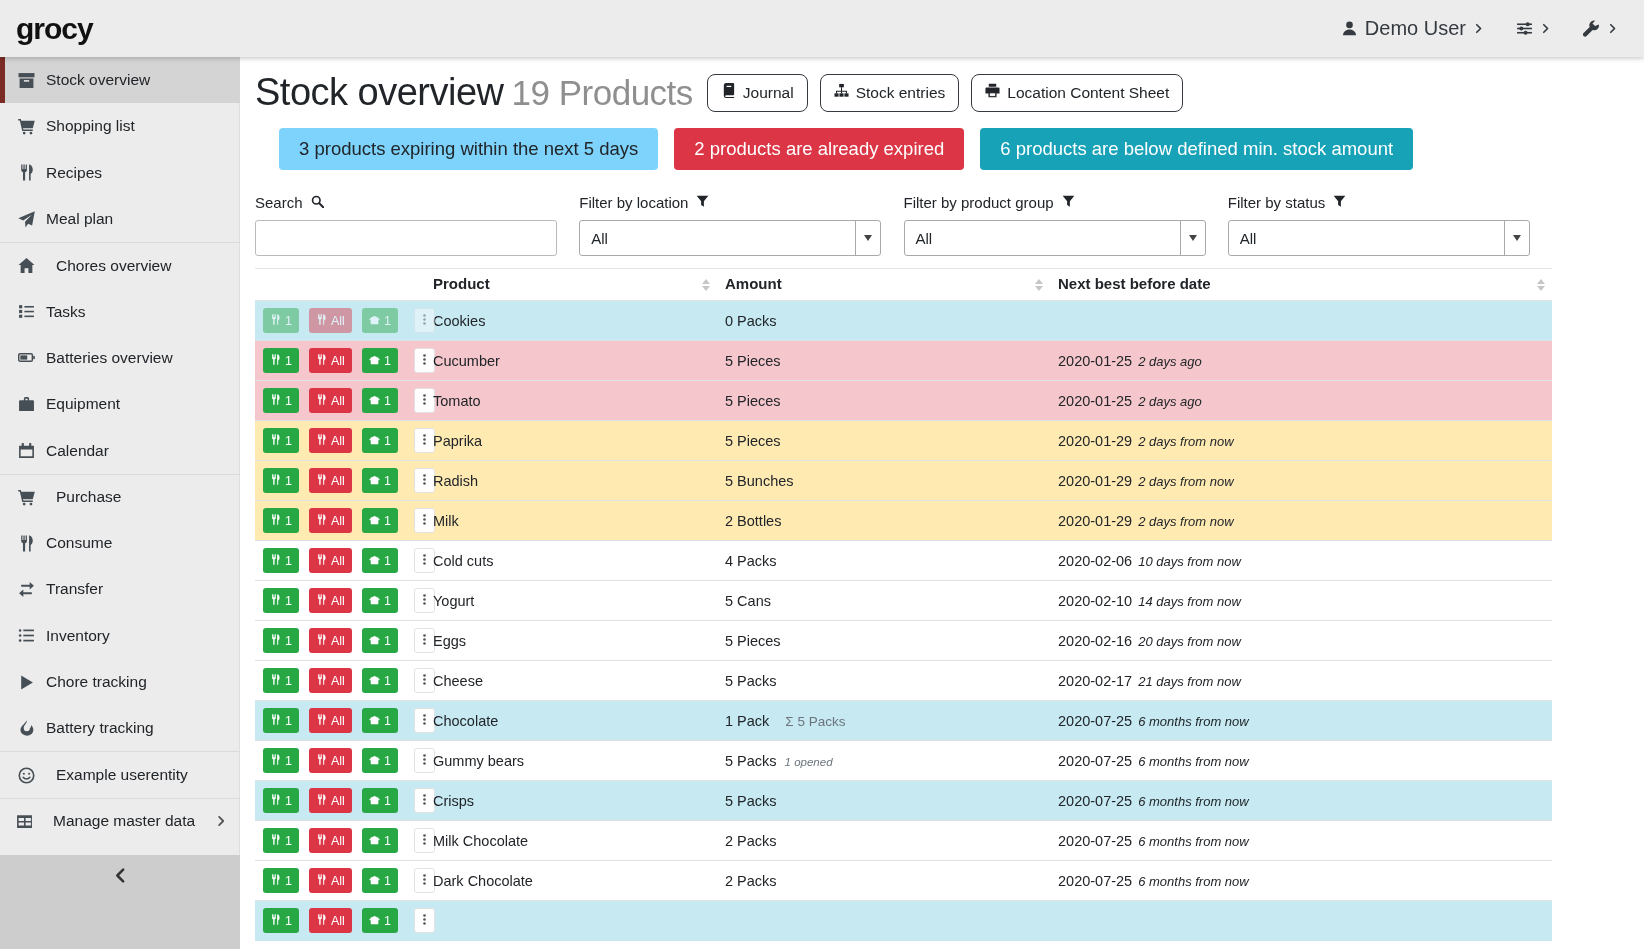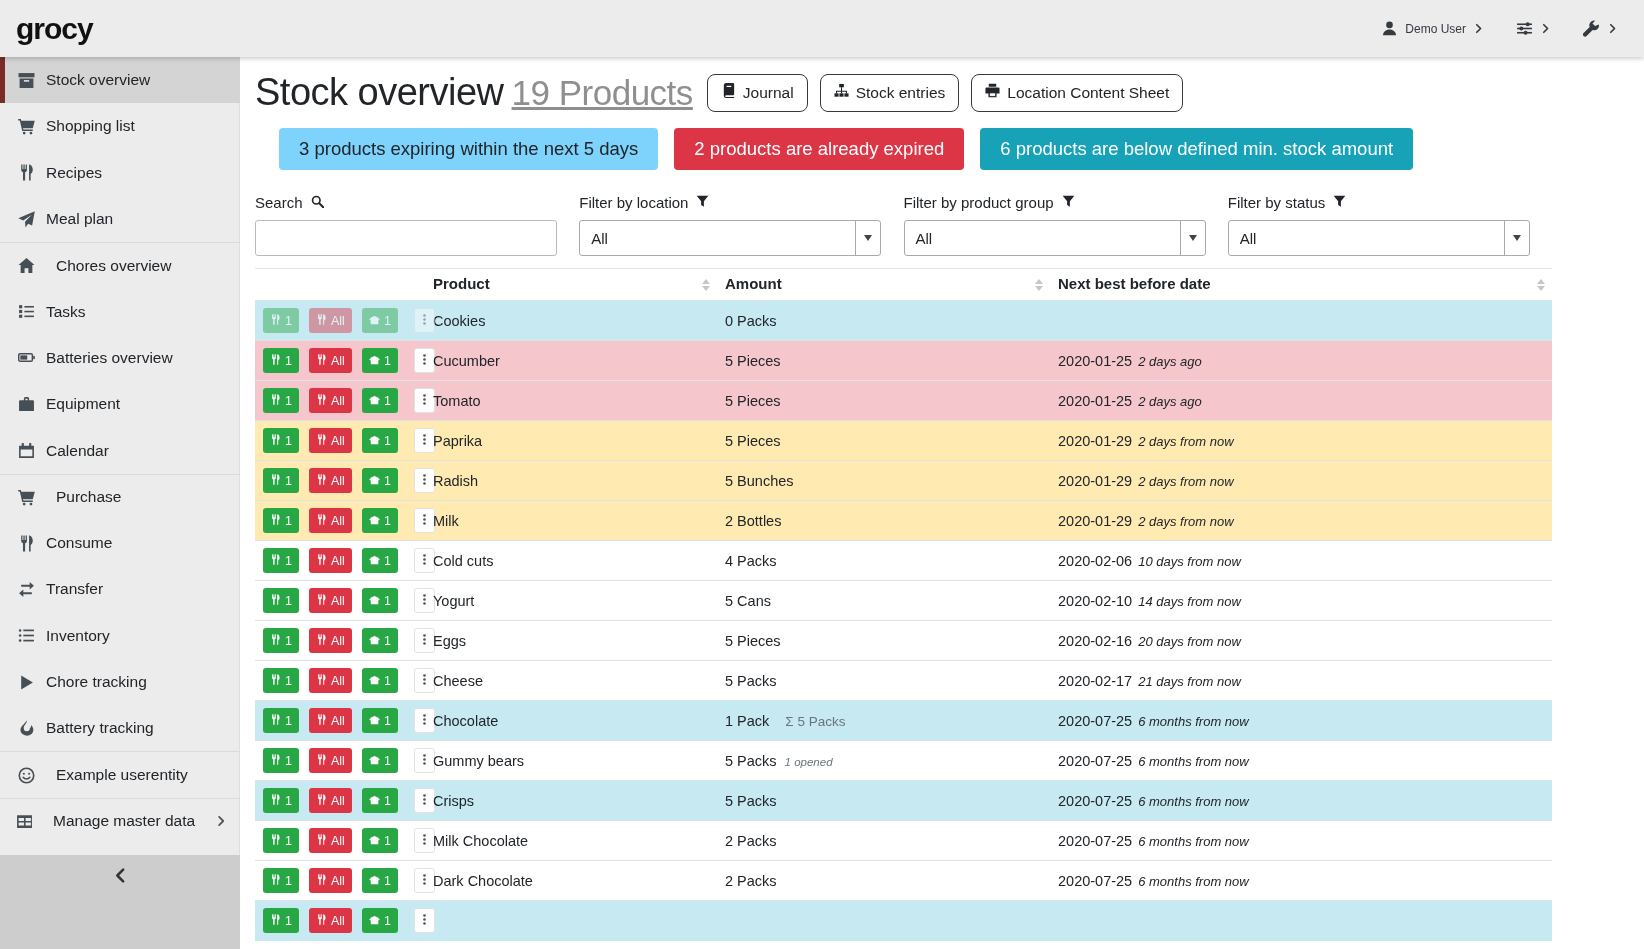--- a/index.html
+++ b/index.html
@@ -5,21 +5,21 @@
   * { box-sizing: border-box; }
   html,body { margin:0; padding:0; width:1644px; height:949px; overflow:hidden;
               font-family:"Liberation Sans", sans-serif; background:#fff; color:#212529; }
 
   
   .topbar { height:57px; background:#ececec; display:flex; align-items:center;
             justify-content:space-between; padding:0 26px 0 16px; position:relative; z-index:5;
             box-shadow:0 2px 4px rgba(0,0,0,.18); }
   .logo { font-size:30px; font-weight:800; letter-spacing:-1px; color:#111; cursor:pointer; }
   .topbar-right { display:flex; align-items:center; gap:32px; }
-  .top-item { display:flex; align-items:center; gap:7px; color:#343a40; font-size:12px; cursor:pointer; }
+  .top-item { display:flex; align-items:center; gap:7px; color:#343a40; font-size:20px; cursor:pointer; }
   .ticon svg { width:17px; height:17px; display:block; }
   .tchev svg { width:11px; height:11px; display:block; }
 
   
   .body-row { display:flex; height:892px; }
 
   
   .sidebar { width:240px; flex-shrink:0; background:#ececec; position:relative;
              box-shadow:inset -1px 0 0 rgba(0,0,0,.06); }
   .sb-item { height:46.3px; display:flex; align-items:center; gap:10px;
@@ -34,21 +34,21 @@
   .sb-footer { position:absolute; left:0; right:0; bottom:0; height:94px; background:#cdcdcd;
                display:flex; justify-content:center; align-items:flex-start; padding-top:12px; }
   .sb-collapse { color:#333; cursor:pointer; }
   .sb-collapse svg { width:17px; height:17px; display:block; }
 
   
   .content { flex:1; padding:14px 92px 0 15px; overflow:hidden; background:#fff; }
 
   .title-row { display:flex; align-items:center; }
   .page-title { margin:0; font-size:38px; font-weight:500; letter-spacing:-.5px; color:#212529; white-space:nowrap; }
-  .page-subtitle { color:#8f8f8f; font-weight:400; font-size:35px; margin-left:8px;text-decoration:underline; }
+  .page-subtitle { color:#8f8f8f; font-weight:400; font-size:35px; margin-left:8px; }
   .tb-btn { display:inline-flex; align-items:center; gap:7px; margin-left:12px;
             border:1px solid #343a40; border-radius:8px; background:#fff; height:38px;
             padding:0 13px; font-size:15.5px; color:#212529; cursor:pointer; white-space:nowrap; }
   .tb-btn:first-of-type { margin-left:14px; }
   .tb-btn svg { width:15px; height:15px; }
 
   .banners { margin-top:14px; display:flex; gap:16px; }
   .banner { border-radius:4px; padding:10px 20px; font-size:18.5px; font-weight:500;
             white-space:nowrap; cursor:pointer; }
 

